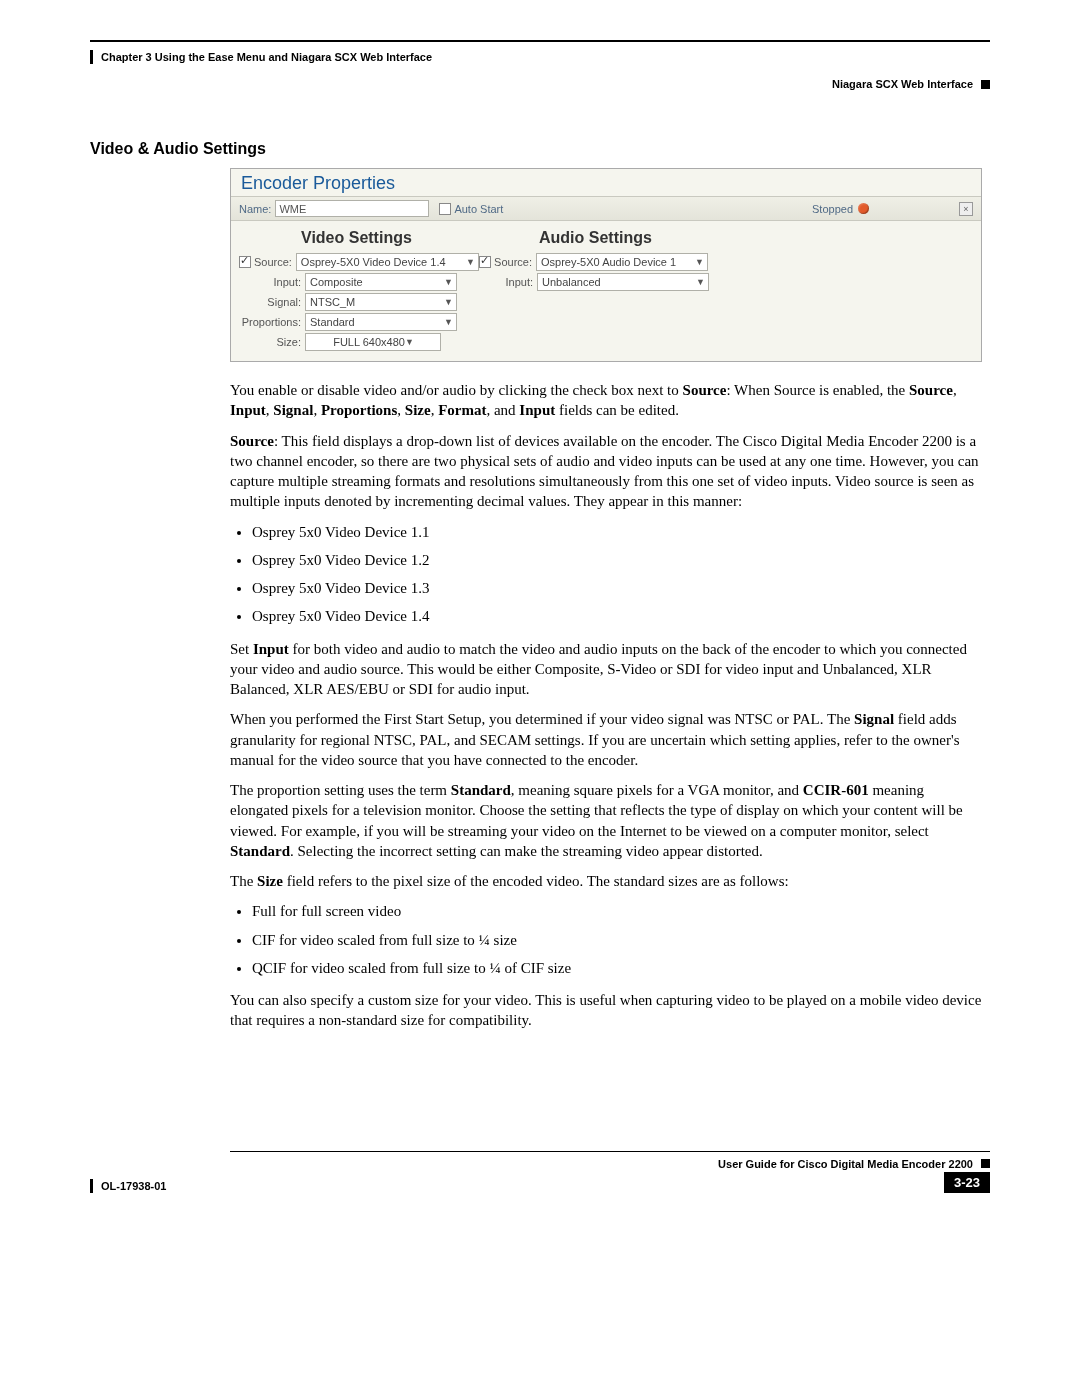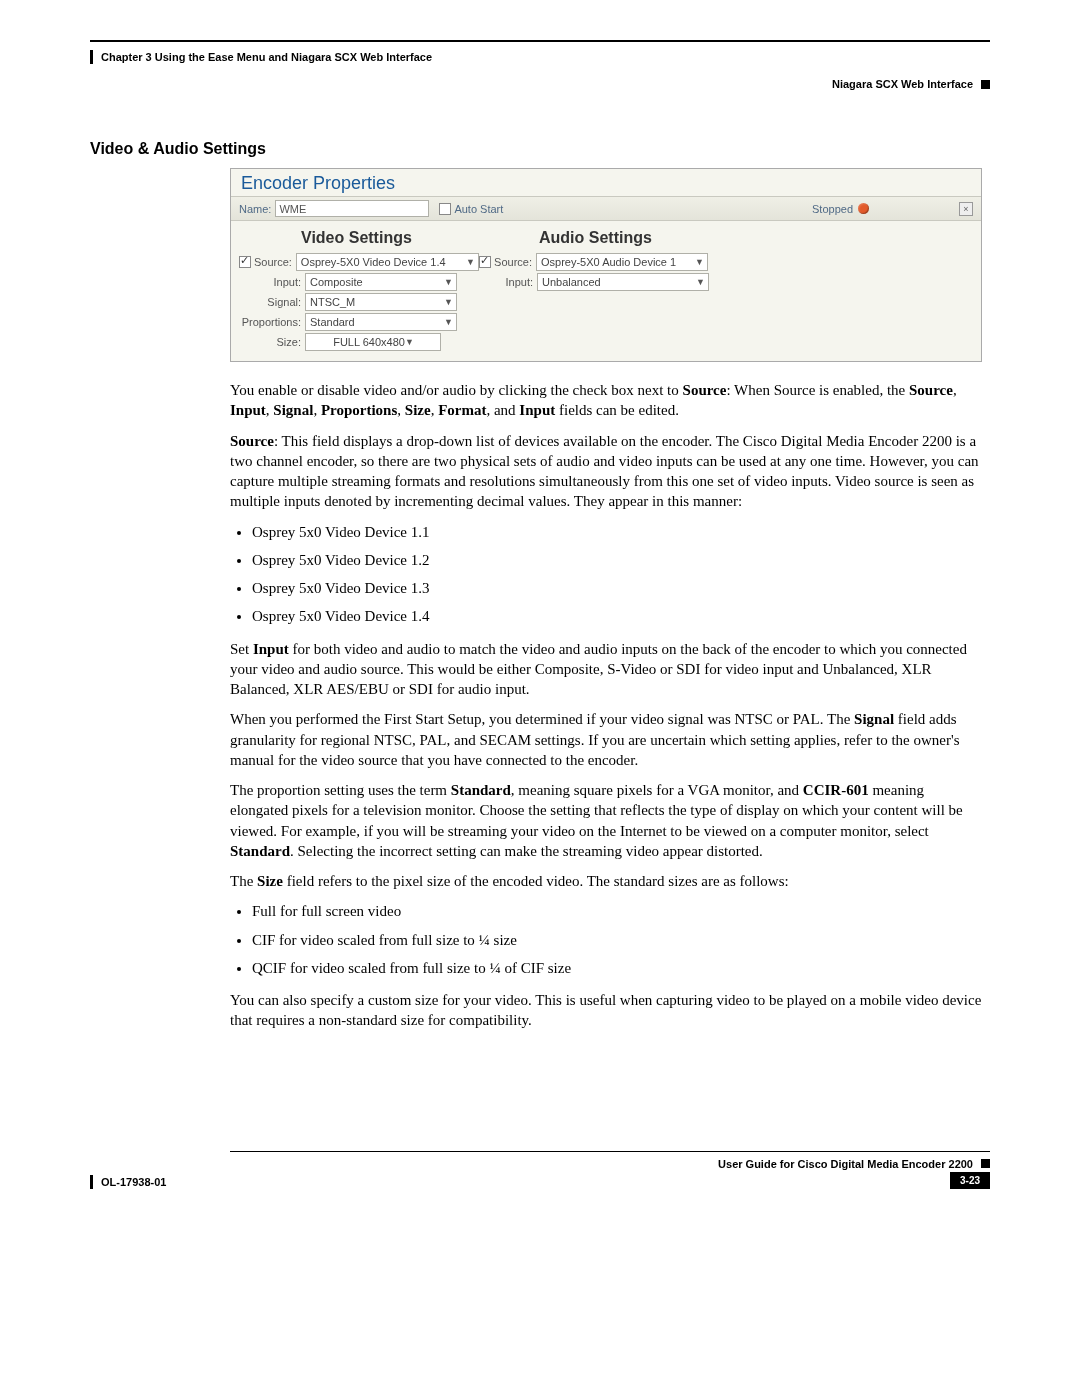--- a/index.html
+++ b/index.html
@@ -111,21 +111,21 @@
       color:#444;
     }
     .dd .car { font-size:9px; color:#555; }
     .w1{ width:191px;} .w2{width:172px;}
 
     
     .footer { margin-top: 120px; }
     .ft-line { border-top: 1px solid #000; margin-bottom: 6px; margin-left: 140px;}
     .ft-row1 { display:flex; justify-content:flex-end; font-family: Arial, sans-serif; font-size:11px; font-weight:bold; align-items:center;}
     .ft-row2 { display:flex; align-items:center; font-family: Arial, sans-serif; font-size:11px; font-weight:bold; margin-top:4px;}
-    .pgnum { background:#000; color:#fff; padding:3px 10px; font-family:Arial, sans-serif; font-size:10px; font-weight:bold;text-align:right;}
+    .pgnum { background:#000; color:#fff; padding:3px 10px; font-family:Arial, sans-serif; font-size:13px; font-weight:bold;text-align:right;}
     .footer-flex{ display:flex; justify-content:space-between; align-items:flex-end;}
   </style>
 </head>
 <body>
 
 <div class="header-line"></div>
 <div class="chapter-row">
   <span class="vbar"></span>
   <span>Chapter 3    Using the Ease Menu and Niagara SCX Web Interface</span>
 </div>

